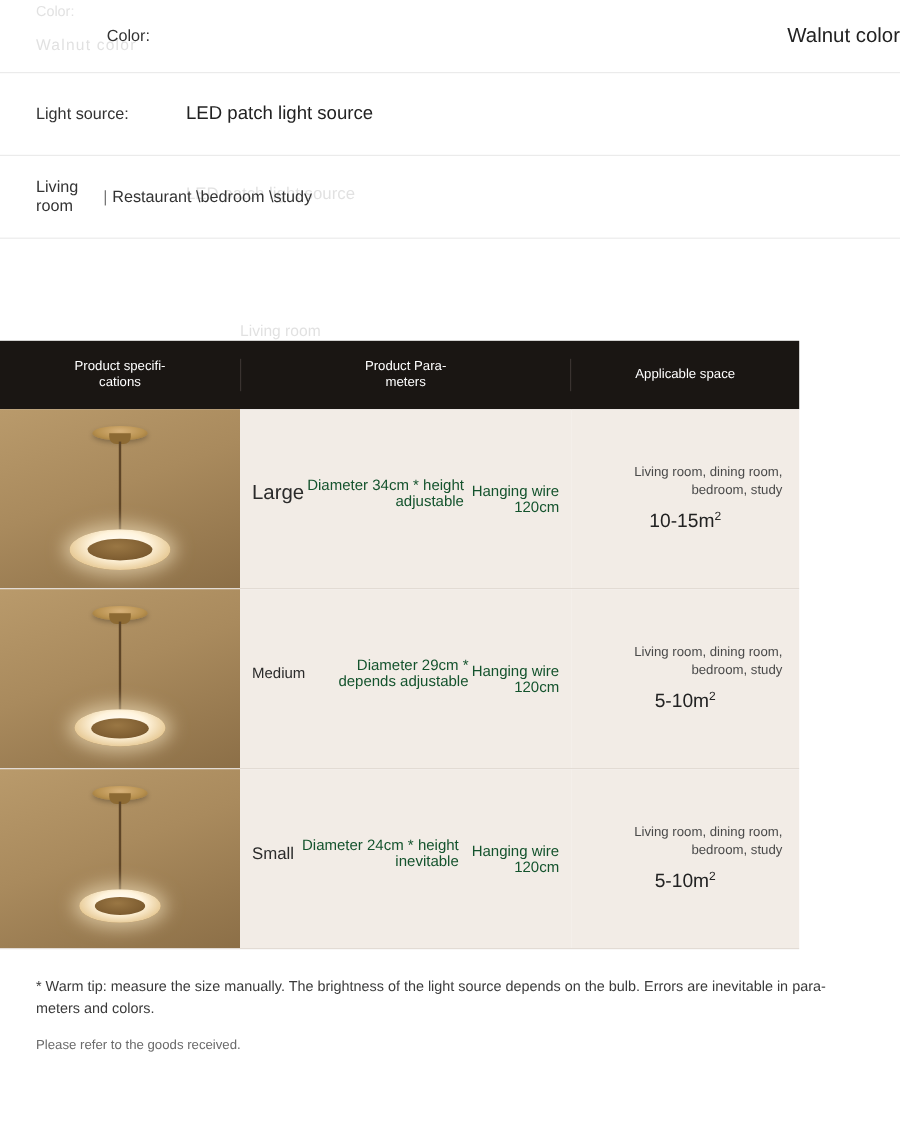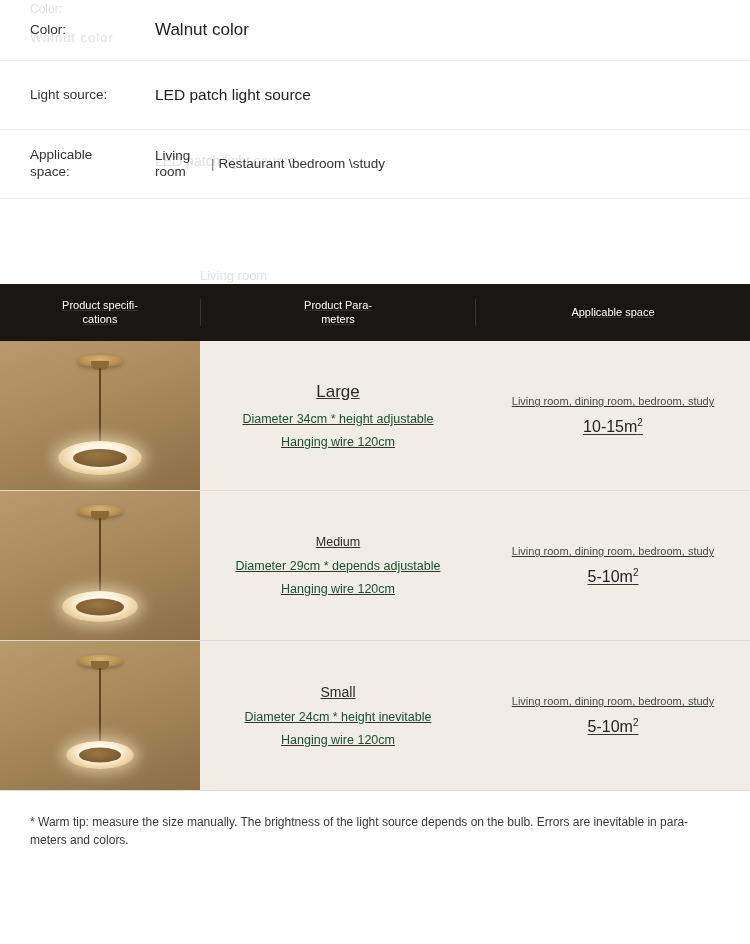--- a/index.html
+++ b/index.html
@@ -23,20 +23,21 @@
   .spec-row {
     display: flex;
     align-items: center;
     min-height: 56px;
     border-bottom: 1px solid #ebebeb;
     padding: 6px 0;
     position: relative;
   }
   .spec-row:first-child {
     min-height: 48px;
+    text-align: right;
   }
   .spec-label {
     width: 125px;
     padding-left: 30px;
     box-sizing: border-box;
     font-size: 13.5px;
     color: #333;
     line-height: 1.25;
   }
   .spec-value {
@@ -76,22 +77,21 @@
   .g3 { left: 155px; top: 92px; font-size: 14px; }
   .g4 { left: 200px; top: 138px; font-size: 13px; }
 
   
   .gap {
     height: 85px;
   }
 
   
   .table {
-    width: 750px;
-    text-decoration: underline;
+    width: 666px;
   }
   .thead {
     display: flex;
     background: #1a1613;
     color: #ffffff;
     height: 57px;
     align-items: center;
   }
   .th {
     text-align: center;
@@ -112,21 +112,21 @@
   .cell-img {
     width: 200px;
     position: relative;
     overflow: hidden;
     background: linear-gradient(160deg, #b99a6b 0%, #a98a5d 45%, #8c6f47 100%);
   }
   .cell-params {
     width: 276px;
     background: #f2ece6;
     display: flex;
-    flex-direction: column;
+    flex-direction: row;
     align-items: center;
     justify-content: center;
     box-sizing: border-box;
     padding: 4px 10px;
   }
   .cell-space {
     flex: 1;
     background: #f2ece6;
     display: flex;
     flex-direction: column;
@@ -244,21 +244,20 @@
   </div>
 
   <div class="spec-row second">
     <span class="ghost g3">LED patch light source</span>
     <div class="spec-label">Light source:</div>
     <div class="spec-value">LED patch light source</div>
   </div>
 
   <div class="spec-row third">
     <span class="ghost g4">Living room</span>
-    <div class="spec-label">Applicable space:</div>
     <div class="spec-value space-value">
       <span class="space-first">Living room</span>
       <span class="space-sep">|</span>
       <span class="space-rest">Restaurant \bedroom \study</span>
     </div>
   </div>
 
 </div>
 
 <div class="gap"></div>
@@ -346,13 +345,14 @@
       <div class="space-area">
         <span>5-10m</span><sup>2</sup>
       </div>
     </div>
   </div>
 
 </div>
 
 <div class="footnote">
   <div class="first">* Warm tip: measure the size manually. The brightness of the light source depends on the bulb. Errors are inevitable in para- meters and colors.</div>
+  <div class="second">Please refer to the goods received.</div>
 </div>
 
 </body></html>

